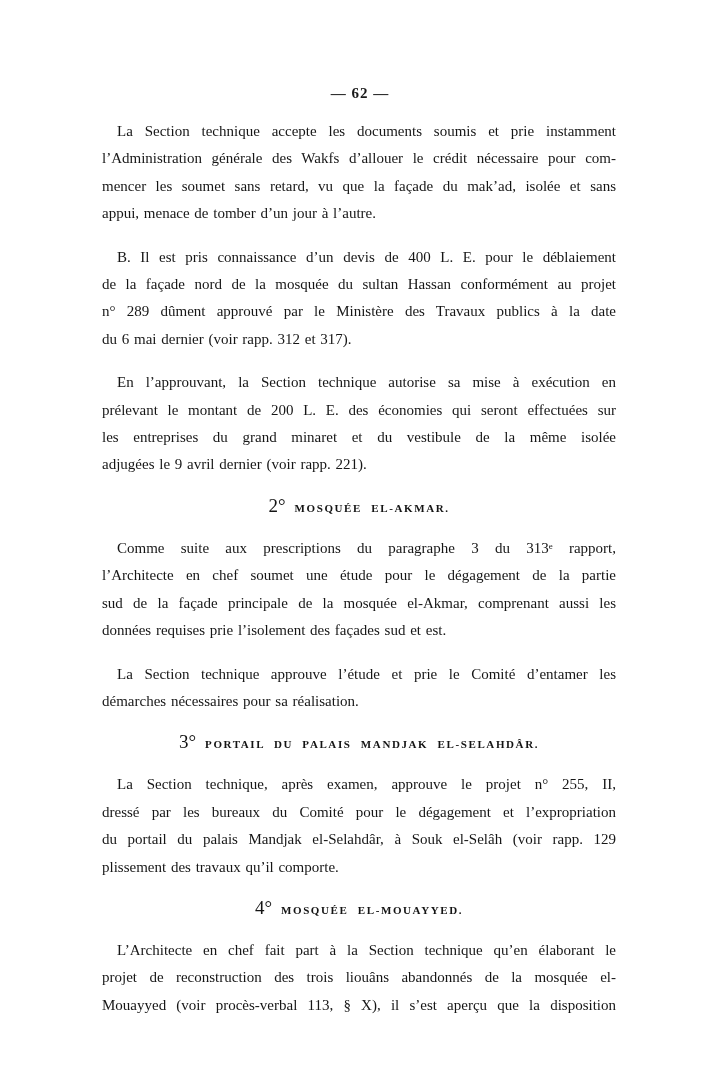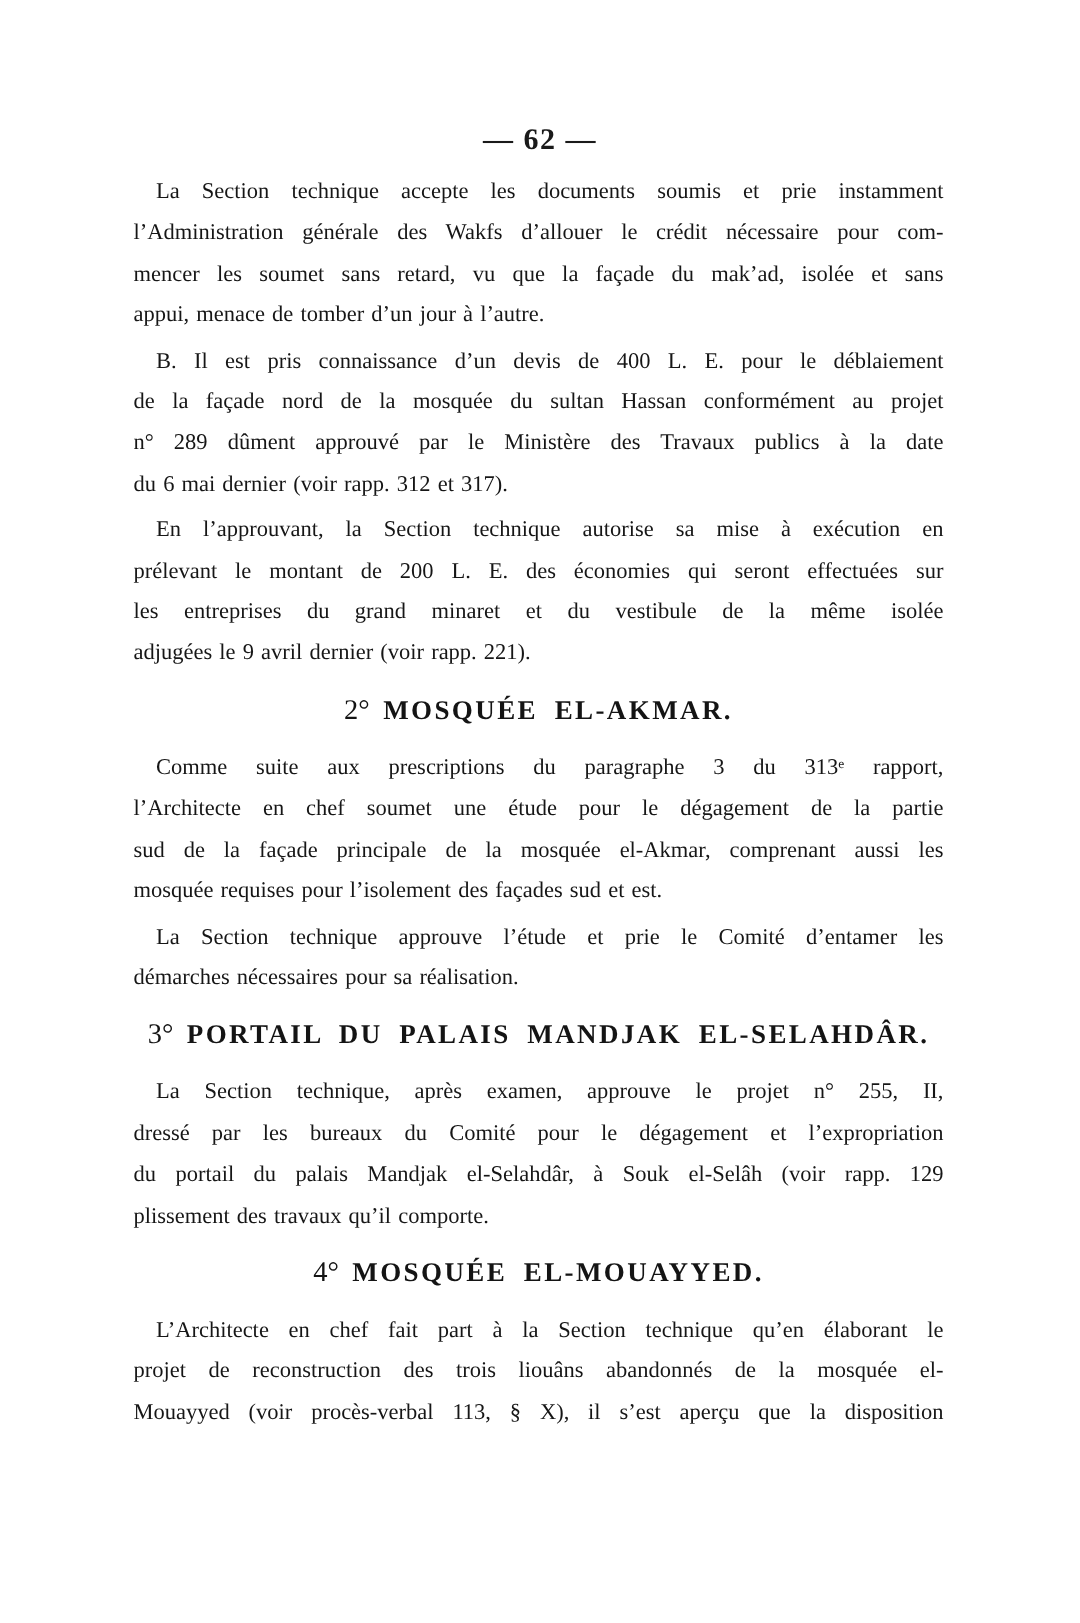--- a/index.html
+++ b/index.html
@@ -17,32 +17,32 @@
     width: 720px;
     height: 1082px;
     background: #ffffff;
     color: #161616;
     font-family: "Liberation Serif", "DejaVu Serif", serif;
     box-sizing: border-box;
     padding-top: 84px;
   }
   .page-number {
     text-align: center;
-    font-size: 20px;
+    font-size: 15px;
     font-weight: bold;
     letter-spacing: 1px;
     line-height: 18px;
     color: #1a1a1a;
   }
   .text-block {
     margin-left: 86px;
     width: 546px;
     margin-top: 13px;
   }
-  .para { margin: 3px; }
+  .para { margin: 16px; }
   .line {
     font-size: 15px;
     line-height: 27.4px;
     text-align: justify;
     text-align-last: justify;
     word-spacing: 1px;
     white-space: normal;
   }
   .line.first { text-indent: 15px; }
   .line.last { text-align-last: left; }
@@ -57,21 +57,21 @@
     line-height: 21px;
     white-space: nowrap;
   }
   .h-num {
     font-size: 19px;
     font-weight: normal;
     margin-right: 9px;
     color: #141414;
   }
   .h-title {
-    font-size: 18px;
+    font-size: 11px;
     font-weight: bold;
     letter-spacing: 1.6px;
     word-spacing: 5px;
     color: #141414;
     margin-top: 12px;
   }
 </style>
 </head>
 <body>
 
@@ -94,21 +94,21 @@
         <div class="line first">En l’approuvant, la Section technique autorise sa mise à exécution en</div>
         <div class="line">prélevant le montant de 200 L. E. des économies qui seront effectuées sur</div>
         <div class="line">les entreprises du grand minaret et du vestibule de la même isolée</div>
         <div class="line last">adjugées le 9 avril dernier (voir rapp. 221).</div>
       </div>
       <div class="heading"><span class="h-num">2°</span><span class="h-title">MOSQUÉE EL-AKMAR.</span></div>
       <div class="para">
         <div class="line first">Comme suite aux prescriptions du paragraphe 3 du 313<sup>e</sup> rapport,</div>
         <div class="line">l’Architecte en chef soumet une étude pour le dégagement de la partie</div>
         <div class="line">sud de la façade principale de la mosquée el-Akmar, comprenant aussi les</div>
-        <div class="line last">mosquée requises pour l’isolement des façades sud et est.</div>
+        <div class="line last">données requises prie l’isolement des façades sud et est.</div>
       </div>
       <div class="para">
         <div class="line first">La Section technique approuve l’étude et prie le Comité d’entamer les</div>
         <div class="line last">démarches nécessaires pour sa réalisation.</div>
       </div>
       <div class="heading"><span class="h-num">3°</span><span class="h-title">PORTAIL DU PALAIS MANDJAK EL-SELAHDÂR.</span></div>
       <div class="para">
         <div class="line first">La Section technique, après examen, approuve le projet n° 255, II,</div>
         <div class="line">dressé par les bureaux du Comité pour le dégagement et l’expropriation</div>
         <div class="line">du portail du palais Mandjak el-Selahdâr, à Souk el-Selâh (voir rapp. 129</div>

